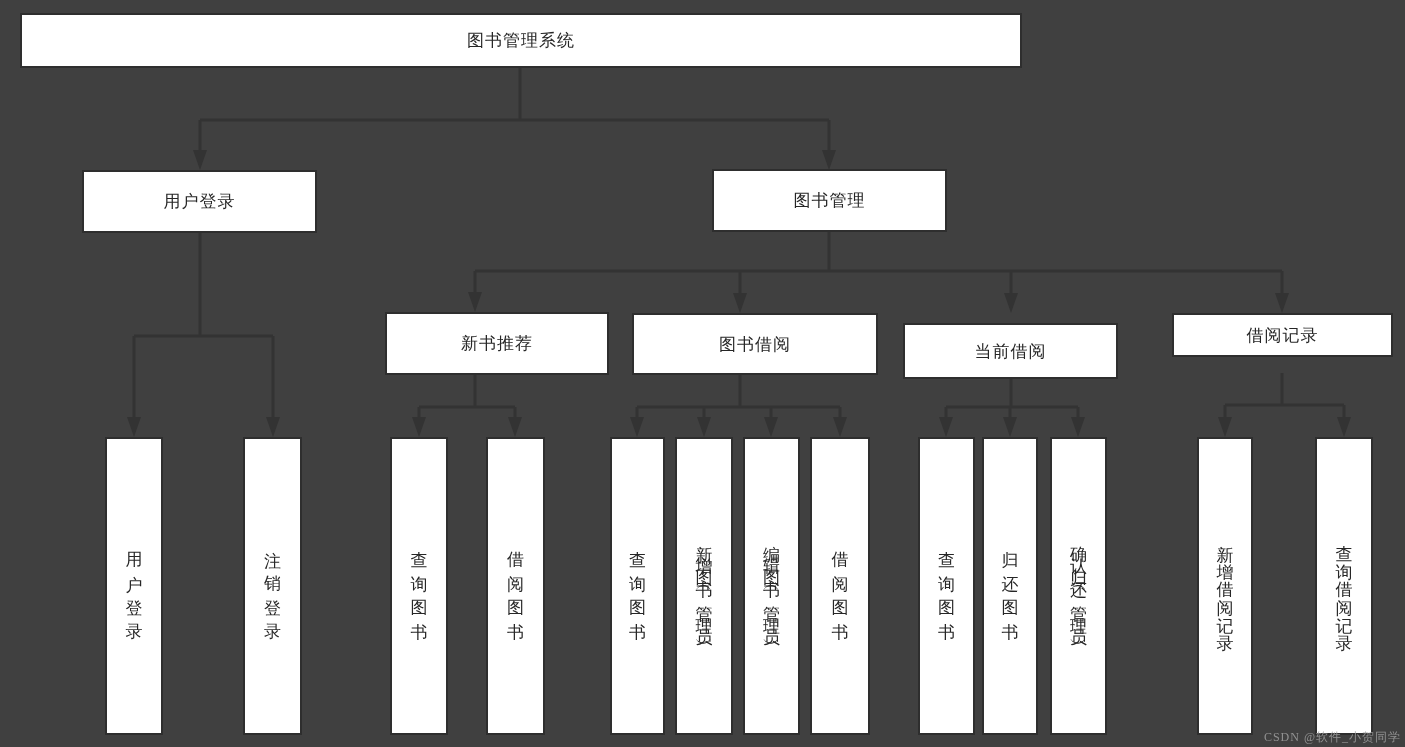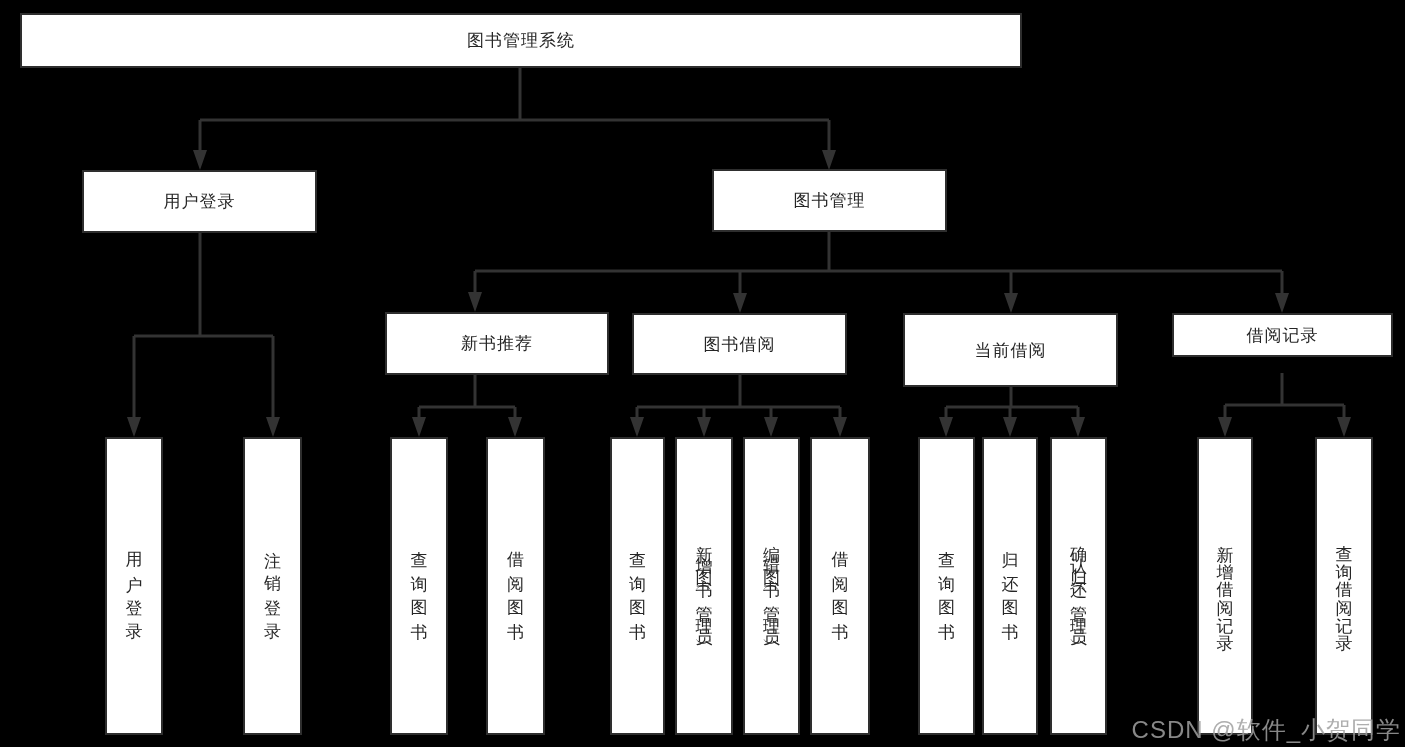--- a/index.html
+++ b/index.html
@@ -1,21 +1,21 @@
 <!DOCTYPE html>
 <html><head>
 <meta charset="utf-8">
 <style>
   html, body { margin: 0; padding: 0; background: #ffffff; }
   .canvas {
     position: relative;
     width: 1405px;
     height: 747px;
-    background: #000000;
-    font-family: Liberation Sans, sans-serif;
+    background: #404040;
+    font-family: Liberation Serif, serif;
     overflow: hidden;
   }
   .connectors {
     position: absolute;
     left: 0; top: 0;
     width: 1405px; height: 747px;
     z-index: 1;
   }
   .connectors .lines { fill: none; stroke: #333333; stroke-width: 3; }
   .connectors .arrows { fill: #333333; stroke: none; }
@@ -38,21 +38,21 @@
     white-space: nowrap;
     line-height: 1;
   }
   .ls4 span { letter-spacing: 24px; }
   .ls6 span { letter-spacing: 18px; }
   .ls9 span { letter-spacing: 12px; }
   .watermark {
     position: absolute;
     right: 4px;
     bottom: 1px;
-    font-size: 24px;
+    font-size: 12px;
     color: rgba(160, 160, 160, 0.85);
     letter-spacing: 1px;
     z-index: 5;
     white-space: nowrap;
   }
 </style>
 </head>
 <body>
 
 <div class="canvas">
@@ -121,24 +121,24 @@
   <div class="node" style="left:82px; top:170px; width:235px; height:63px;">
     <span>用户登录</span>
   </div>
   <div class="node" style="left:712px; top:169px; width:235px; height:63px;">
     <span>图书管理</span>
   </div>
 
   <div class="node" style="left:385px; top:312px; width:224px; height:63px;">
     <span>新书推荐</span>
   </div>
-  <div class="node" style="left:632px; top:313px; width:215px; height:62px;">
+  <div class="node" style="left:632px; top:313px; width:246px; height:62px;">
     <span>图书借阅</span>
   </div>
-  <div class="node" style="left:903px; top:313px; width:215px; height:74px;">
+  <div class="node" style="left:903px; top:323px; width:215px; height:56px;">
     <span>当前借阅</span>
   </div>
   <div class="node" style="left:1172px; top:313px; width:221px; height:44px;">
     <span>借阅记录</span>
   </div>
 
   <div class="node vnode ls4" style="left:105px; top:437px; width:58px; height:298px;">
     <span>用户登录</span>
   </div>
   <div class="node vnode ls4" style="left:243px; top:437px; width:59px; height:298px;">

